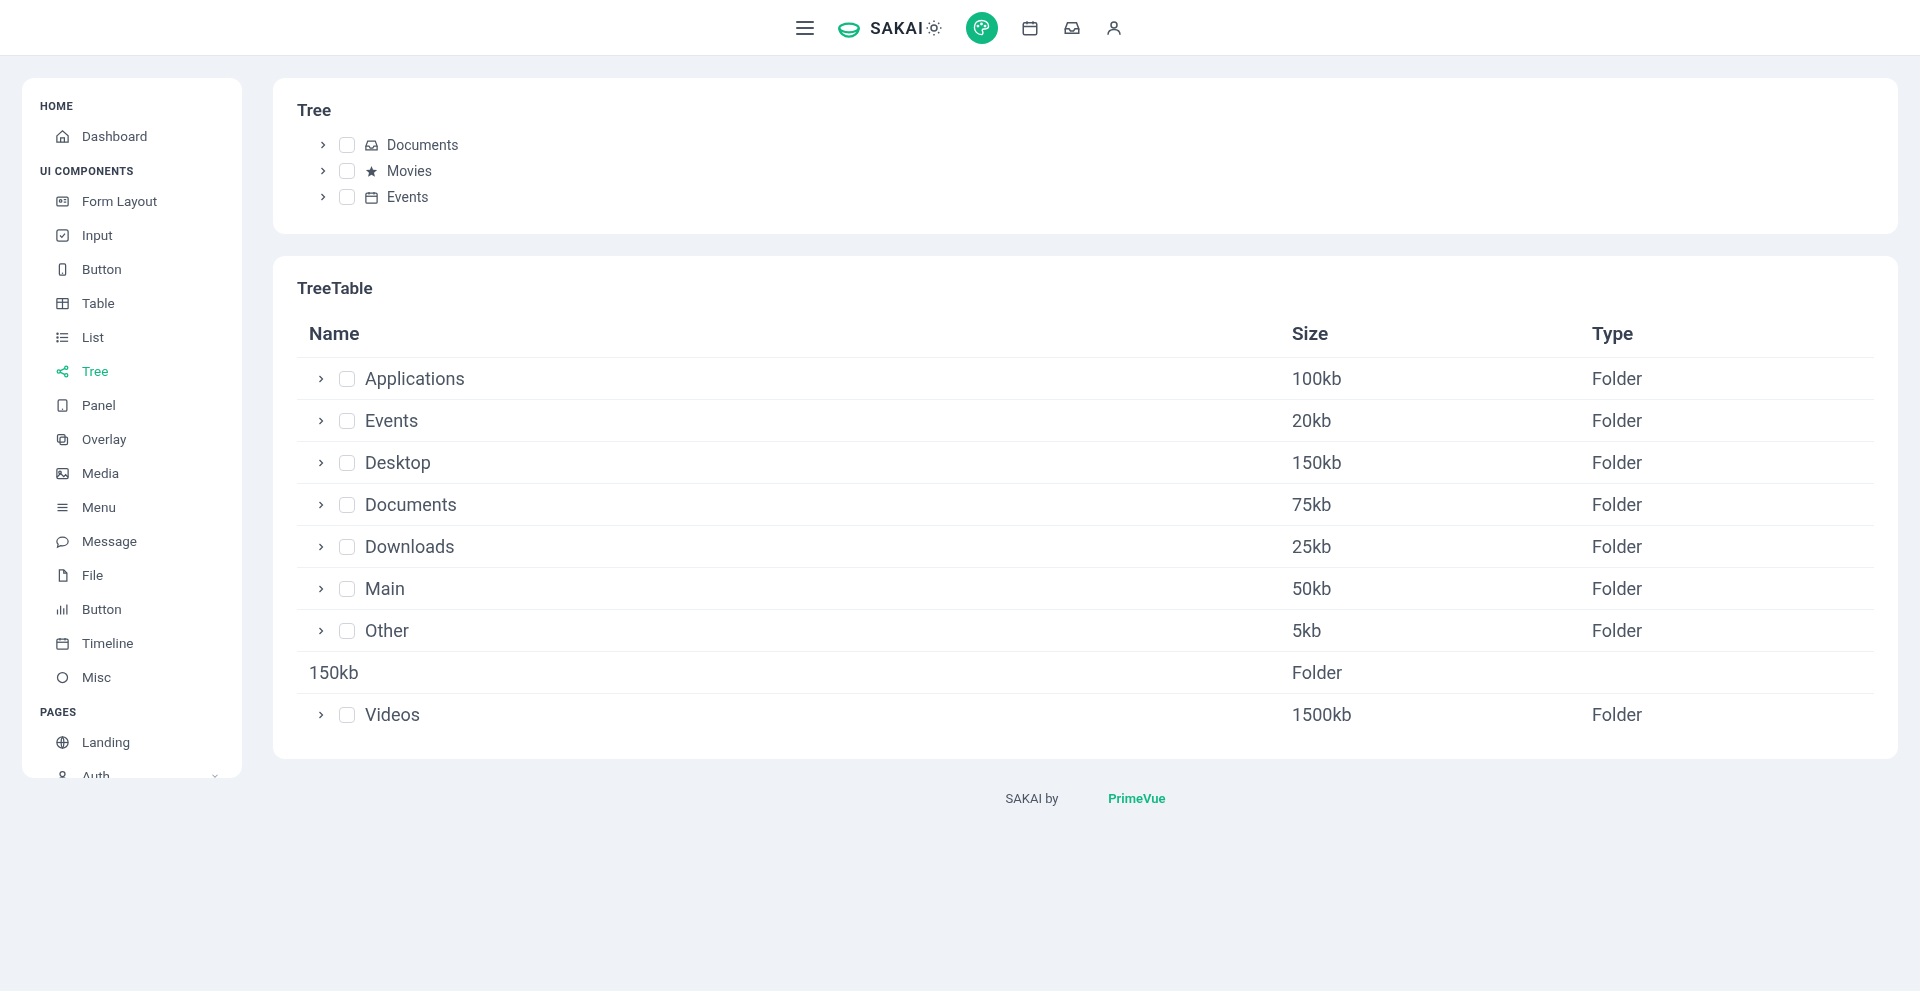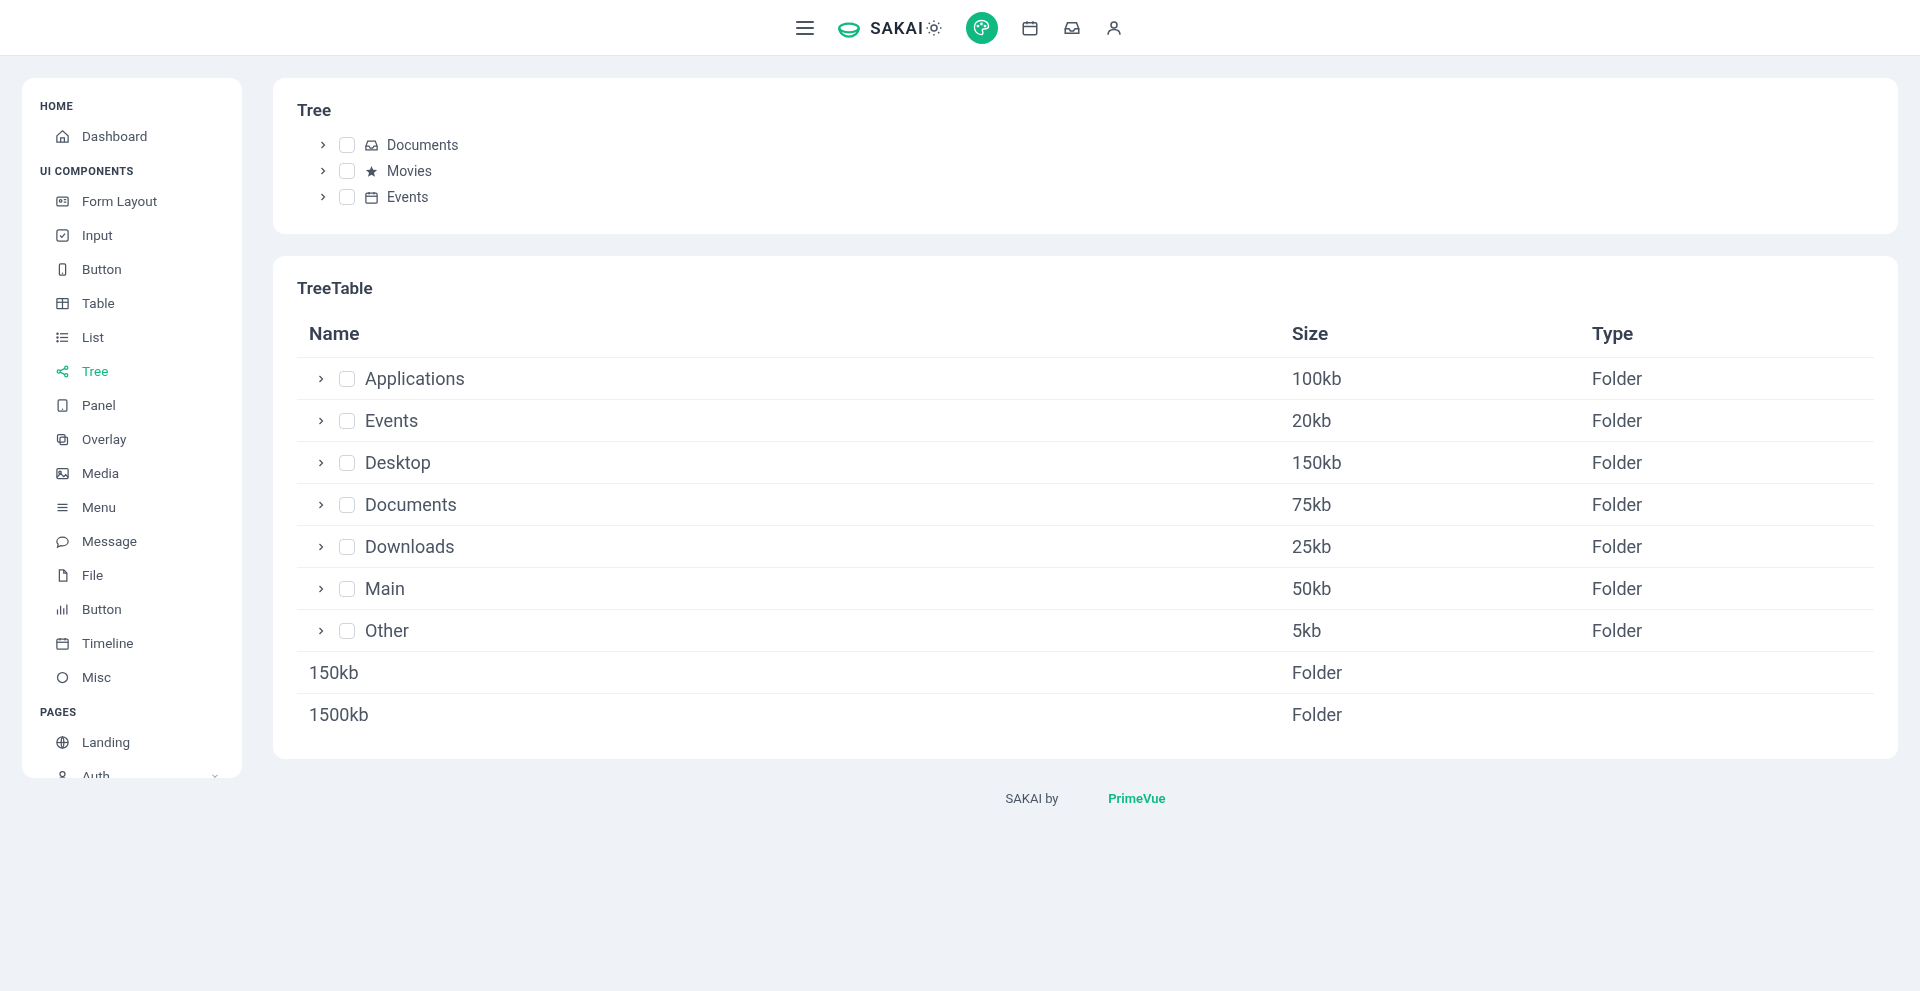--- a/index.html
+++ b/index.html
@@ -489,20 +489,29 @@
                 <span>Other</span>
               </div>
               <div>5kb</div>
               <div>Folder</div>
             </div>
             <div class="tt-row">
               <div>150kb</div>
               <div>Folder</div>
             </div>
             <div class="tt-row">
+              <div class="tt-name-cell">
+                <span class="expand-icon">
+                  <svg width="12" height="12" viewBox="0 0 24 24" fill="none" stroke="currentColor" stroke-width="2.5">
+                    <polyline points="9 6 15 12 9 18"></polyline>
+                  </svg>
+                </span>
+                <span class="checkbox"></span>
+                <span>Videos</span>
+              </div>
               <div>1500kb</div>
               <div>Folder</div>
             </div>
           </div>
       </div>
     </div>
 
     <div class="footer">
       <span>SAKAI by</span>
       <span>&nbsp;</span>

